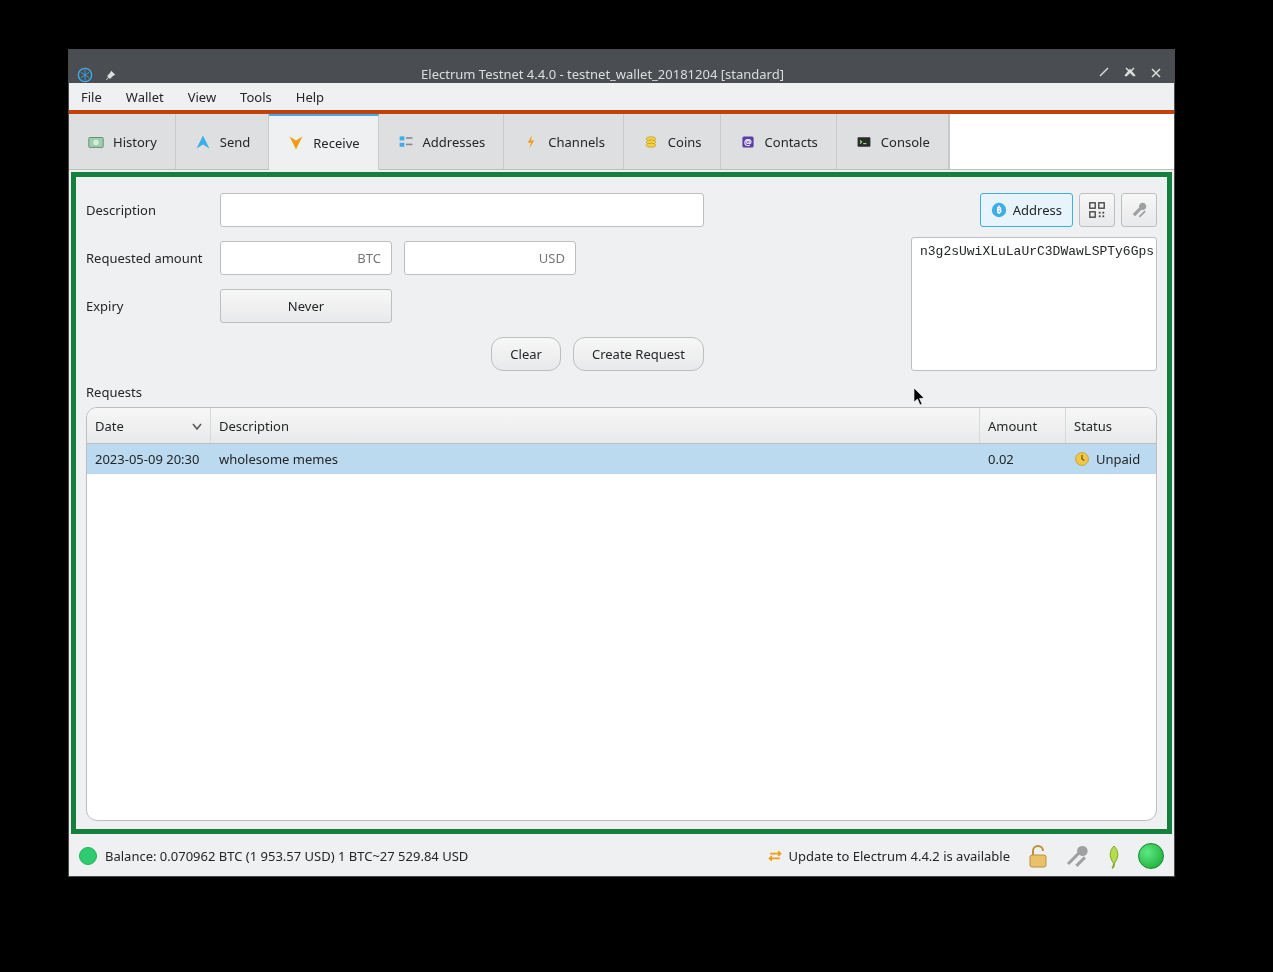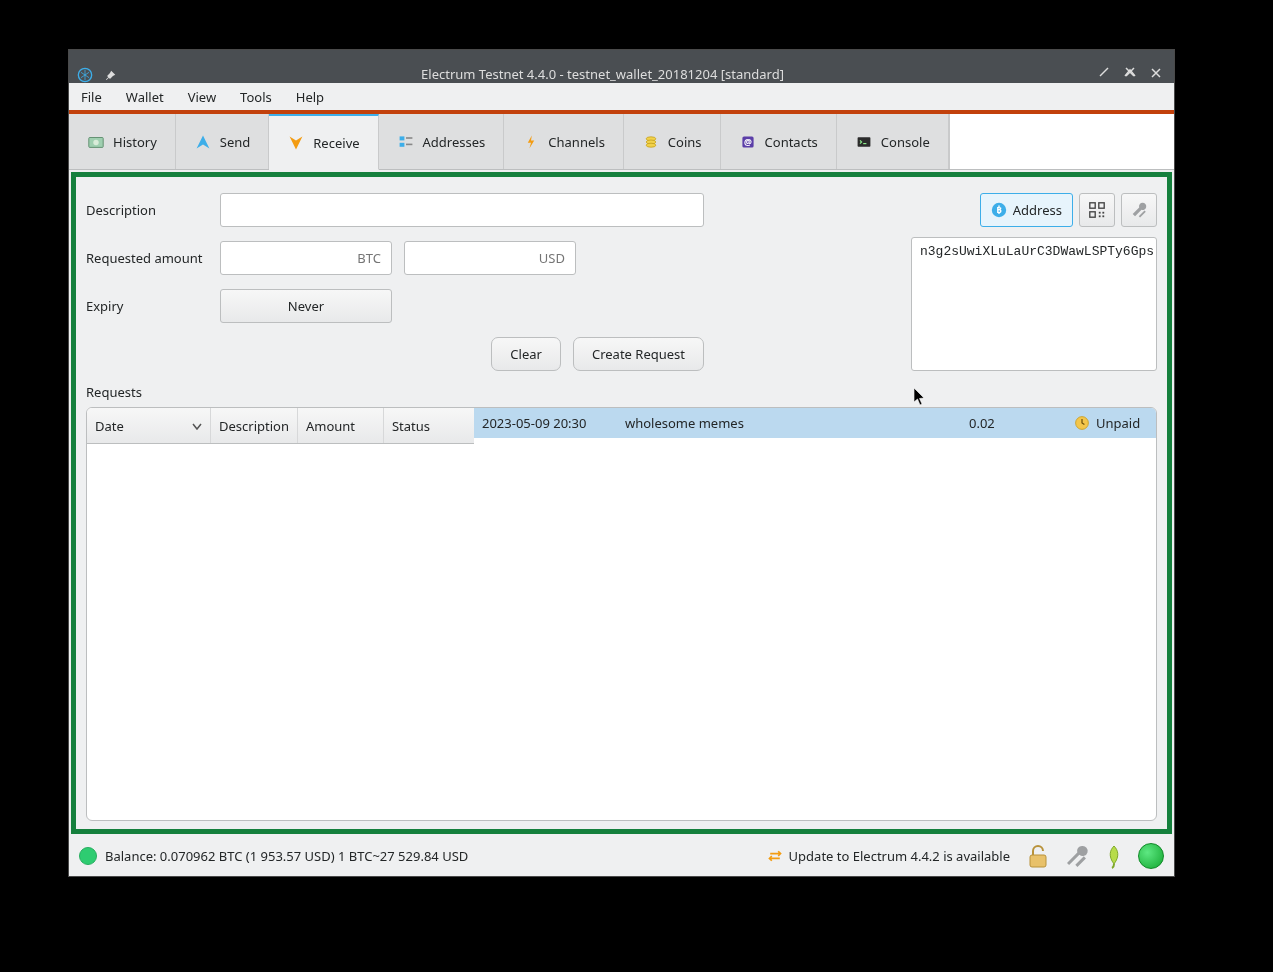--- a/index.html
+++ b/index.html
@@ -24,41 +24,41 @@
 .content { flex: 1; display: flex; flex-direction: column; padding: 16px 10px 8px 10px; border: 5px solid #15803d; margin: 2px; background: #eff0f1; }
 .form-area { display: flex; }
 .form-left { flex: 1; padding-right: 20px; }
 .form-row { display: flex; align-items: center; margin-bottom: 14px; }
 .form-label { width: 134px; font-size: 13px; color: #232627; }
 .text-input { height: 34px; border: 1px solid #bcbebf; background: #fff; border-radius: 3px; padding: 0 8px; font-size: 13px; }
 .desc-input { width: 484px; }
 .amt-input { width: 172px; text-align: right; padding-right: 10px; color: #888;}
 .amt-input + .amt-input { margin-left: 12px; text-align: right; }
 .dropdown-btn { width: 172px; height: 34px; border: 1px solid #bcbebf; background: linear-gradient(#f7f7f7,#e8e9ea); border-radius: 3px; font-size: 13px; cursor: pointer; color: #232627;}
-.action-btn { padding: 7px 18px; border: 1px solid #bcbebf; background: linear-gradient(#f7f7f7,#e8e9ea); border-radius: 7px; font-size: 13px; cursor: pointer; color:#232627;}
+.action-btn { padding: 7px 18px; border: 1px solid #bcbebf; background: linear-gradient(#f7f7f7,#e8e9ea); border-radius: 12px; font-size: 13px; cursor: pointer; color:#232627;}
 .btn-row { display: flex; justify-content: flex-end; gap: 12px; padding-right: 0; width: 618px;}
 
 .side-panel { width: 246px; display: flex; flex-direction: column; }
 .side-buttons { display: flex; justify-content: flex-end; gap: 6px; margin-bottom: 10px; }
 .side-btn { height: 34px; padding: 0 10px; border: 1px solid #bcbebf; background: linear-gradient(#f7f7f7,#e8e9ea); border-radius: 3px; display: flex; align-items: center; gap: 6px; cursor: pointer; font-size: 13px; color:#232627;}
 .side-btn.icon-only { width: 36px; padding: 0; justify-content: center; }
 .side-btn.active { border: 1px solid #3daee9; background: #e7f4fc;}
 .addr-box { border: 1px solid #bcbebf; background: #fff; border-radius: 3px; flex: 1; padding: 6px 8px; font-size: 13px; font-family: "Liberation Mono", monospace; color: #232627; overflow: hidden; white-space: nowrap;}
 
 .requests-label { font-size: 13px; margin: 12px 0 6px 0; color:#232627;}
-.requests-table { border: 1px solid #bcbebf; background: #fff; border-radius: 6px; flex: 1; display: flex; flex-direction: row; overflow: hidden;}
+.requests-table { border: 1px solid #bcbebf; background: #fff; border-radius: 11px; flex: 1; display: flex; flex-direction: column; overflow: hidden;}
 .table-header { display: flex; height: 36px; background: linear-gradient(#f7f7f7,#e8e9ea); border-bottom: 1px solid #bcbebf; }
 .th { display: flex; align-items: center; padding: 0 8px; font-size: 13px; border-right: 1px solid #d7d8d9; color:#232627;}
 .th.date { width: 124px; justify-content: space-between; }
 .th.desc { flex: 1; }
 .th.amount { width: 86px; }
 .th.status { width: 90px; border-right: none; }
 .sort-arrow { width: 10px; height: 10px; }
 .table-body { flex: 1; }
-.tr { display: flex; height: 30px; align-items: center; font-size: 13px; color:#232627;gap:19px;}
+.tr { display: flex; height: 30px; align-items: center; font-size: 13px; color:#232627;}
 .tr.selected { background: #bbd9ef; }
 .td { padding: 0 8px; }
 .td.date { width: 124px; }
 .td.desc { flex: 1; }
 .td.amount { width: 86px; }
 .td.status { width: 90px; display: flex; align-items: center; gap: 6px; }
 .status-icon { width: 16px; height: 16px; }
 
 .statusbar { height: 40px; display: flex; align-items: center; padding: 0 10px; font-size: 13px; color:#232627;}
 .status-dot { width: 18px; height: 18px; background: #2ecc71; border-radius: 50%; margin-right: 8px; border:1px solid #27ae60;}

